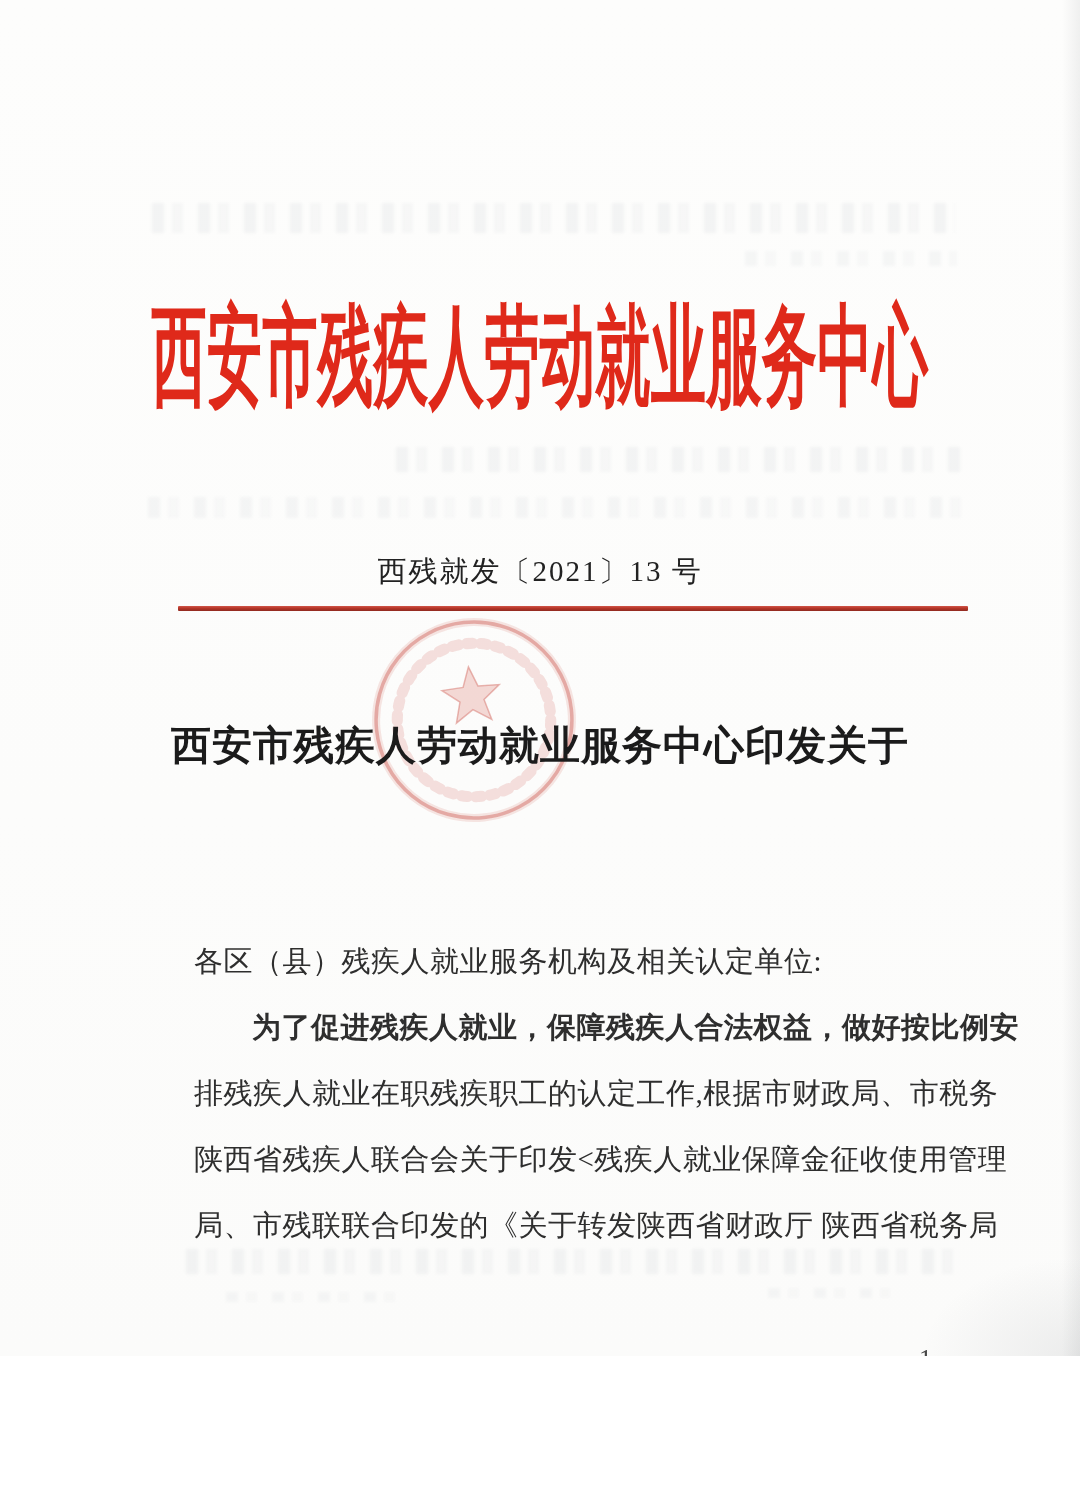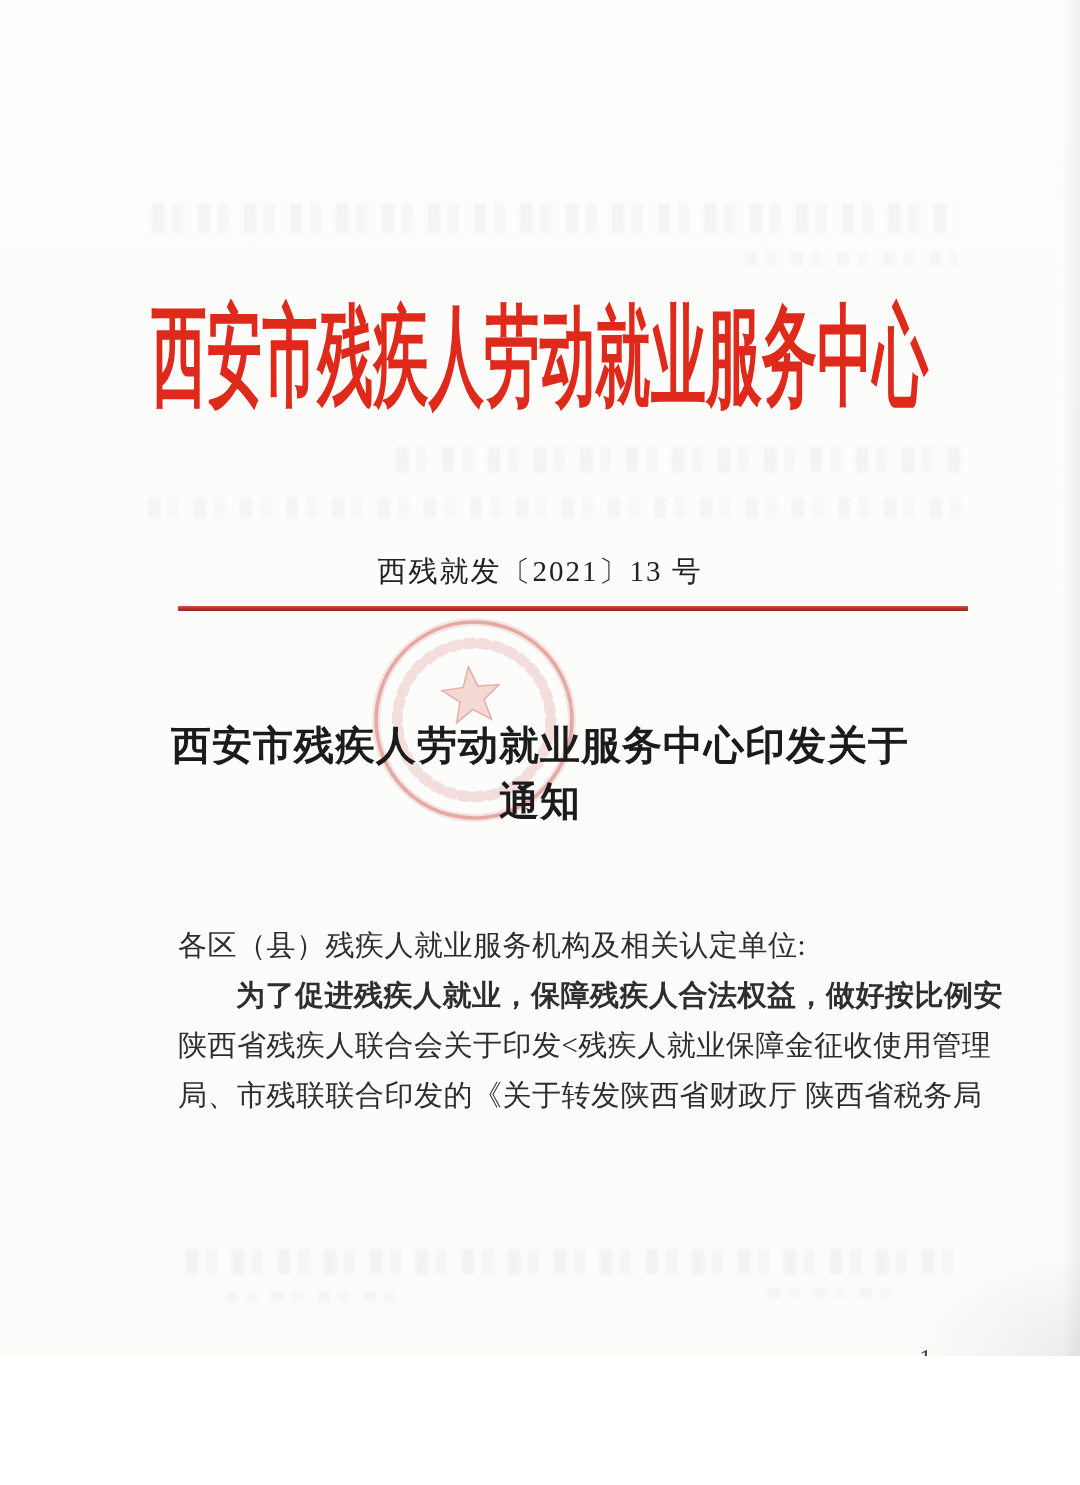--- a/index.html
+++ b/index.html
@@ -68,21 +68,21 @@
     text-align:center;
     font-size:40px;line-height:52px;
     font-weight:800;color:#1b1b1b;
     letter-spacing:1px;
   }
   .doc-title div{margin:4px;}
   .body-text{
     position:absolute;left:178px;top:920px;width:792px;
     font-size:29px;line-height:50px;color:#2e2e2e;
   }
-  .body-text p{margin:0;white-space:nowrap;letter-spacing:.5px;}
+  .body-text p{margin:16px;white-space:nowrap;letter-spacing:.5px;}
   .body-text p.indent{text-indent:2em;font-weight:bold;}
   .pagenum{
     position:absolute;left:878px;top:1344px;width:100px;
     text-align:center;
     font-size:26px;color:#474747;letter-spacing:5px;
     white-space:nowrap;
   }
   .watermark{
     position:absolute;left:854px;top:1400px;
     display:flex;align-items:center;gap:7px;
@@ -116,26 +116,26 @@
 
   <svg class="seal" viewBox="0 0 210 210" aria-hidden="true">
     <circle cx="105" cy="105" r="97" fill="none" stroke="rgba(207,92,82,0.52)" stroke-width="3.5"></circle>
     <circle cx="105" cy="105" r="97" fill="none" stroke="rgba(207,92,82,0.18)" stroke-width="8"></circle>
     <circle cx="105" cy="105" r="76" fill="none" stroke="rgba(207,92,82,0.22)" stroke-width="11" stroke-dasharray="6 8" stroke-linecap="round" transform="rotate(-100 105 105)"></circle>
     <path d="M105,52 L112.4,71.8 L133.5,72.7 L117,85.9 L122.6,106.3 L105,94.6 L87.4,106.3 L93,85.9 L76.5,72.7 L97.6,71.8 Z" fill="rgba(214,110,100,0.30)" stroke="rgba(207,92,82,0.5)" stroke-width="1.5"></path>
   </svg>
 
   <div class="doc-title">
     <div>西安市残疾人劳动就业服务中心印发关于</div>
-    <div>通知</div>
   </div>
 
   <div class="body-text">
     <p>各区（县）残疾人就业服务机构及相关认定单位:</p>
     <p class="indent">为了促进残疾人就业，保障残疾人合法权益，做好按比例安</p>
+    <p>排残疾人就业在职残疾职工的认定工作,根据市财政局、市税务</p>
     <p>陕西省残疾人联合会关于印发&lt;残疾人就业保障金征收使用管理</p>
     <p>局、市残联联合印发的《关于转发陕西省财政厅 陕西省税务局</p>
   </div>
 
   <div class="pagenum">- 1 -</div>
 
   <div class="watermark">
     <svg width="54" height="46" viewBox="0 0 54 46" aria-hidden="true">
       <g fill="none" stroke="#b2b6b9" stroke-width="2.2">
         <path d="M20,4 C11,4 4,10 4,17.5 C4,22 6.5,25.5 10,27.8 L8.5,33 L14.5,30 C16.2,30.5 18,30.8 20,30.8 C29,30.8 36,24.8 36,17.5 C36,10 29,4 20,4 Z"></path>

